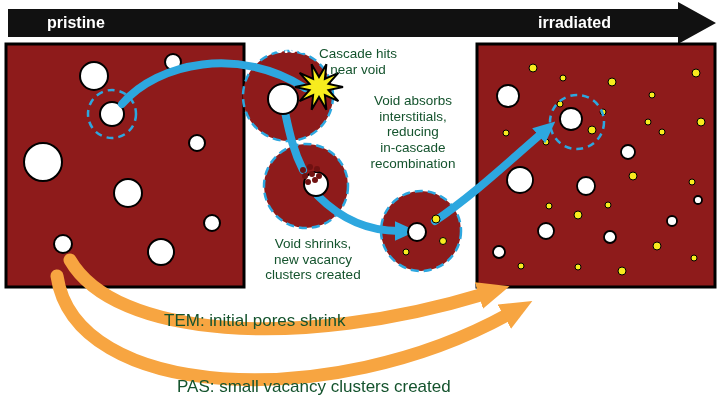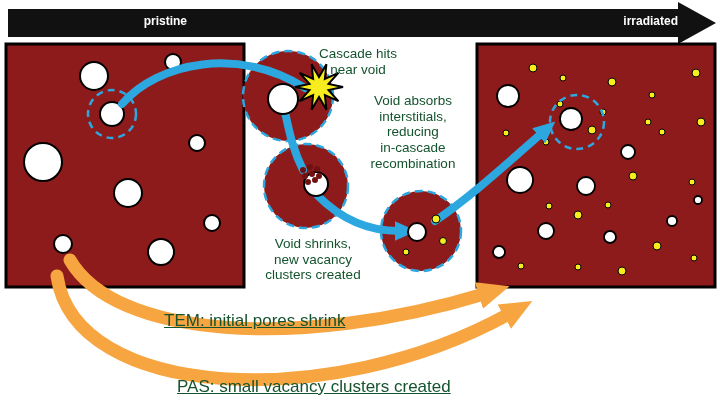--- a/index.html
+++ b/index.html
@@ -4,28 +4,28 @@
 <style>
   html,body { margin:0; padding:0; }
   body {
     width:720px; height:418px; position:relative;
     background:#ffffff; overflow:hidden;
     font-family:"Liberation Sans", sans-serif;
   }
   svg.layer { position:absolute; left:0; top:0; }
   .txt { position:absolute; color:#14532d; }
   .stage {
-    color:#fff; font-weight:bold; font-size:12px;
-    width:140px; text-align:right; top:14px;
+    color:#fff; font-weight:bold; font-size:16px;
+    width:140px; text-align:left; top:14px;
   }
   .ann {
     font-size:13.5px; line-height:1.16; text-align:center;
     white-space:pre-line;
   }
-  .cap { font-size:17px; white-space:pre;text-decoration:underline; }
+  .cap { font-size:17px; white-space:pre; }
 </style>
 </head>
 <body>
 
 <svg class="layer" width="720" height="418" viewBox="0 0 720 418">
   <defs>
     <marker id="arrowBlue" markerUnits="userSpaceOnUse" markerWidth="22" markerHeight="20" viewBox="0 0 20 18" refX="4" refY="9" orient="auto">
       <path d="M0,0 L20,9 L0,18 Z" fill="#2da7df"></path>
     </marker>
     <marker id="arrowOrange" markerUnits="userSpaceOnUse" markerWidth="32" markerHeight="28" viewBox="0 0 30 26" refX="5" refY="13" orient="auto">

